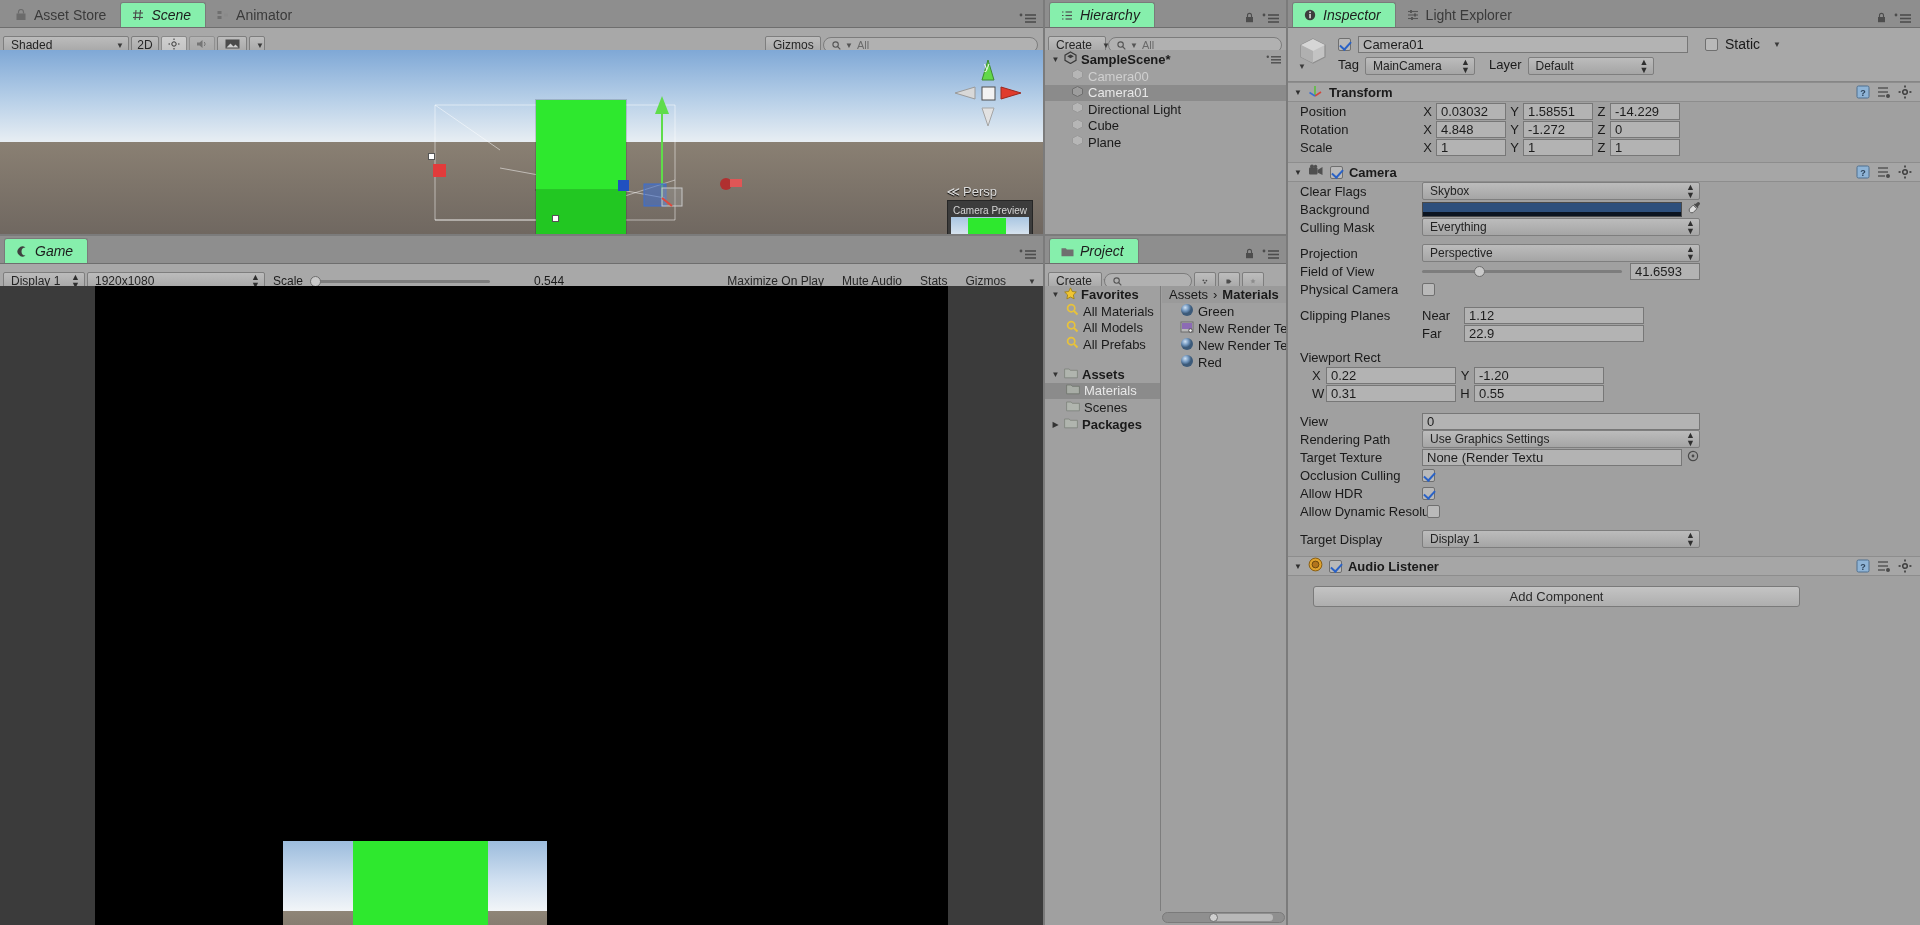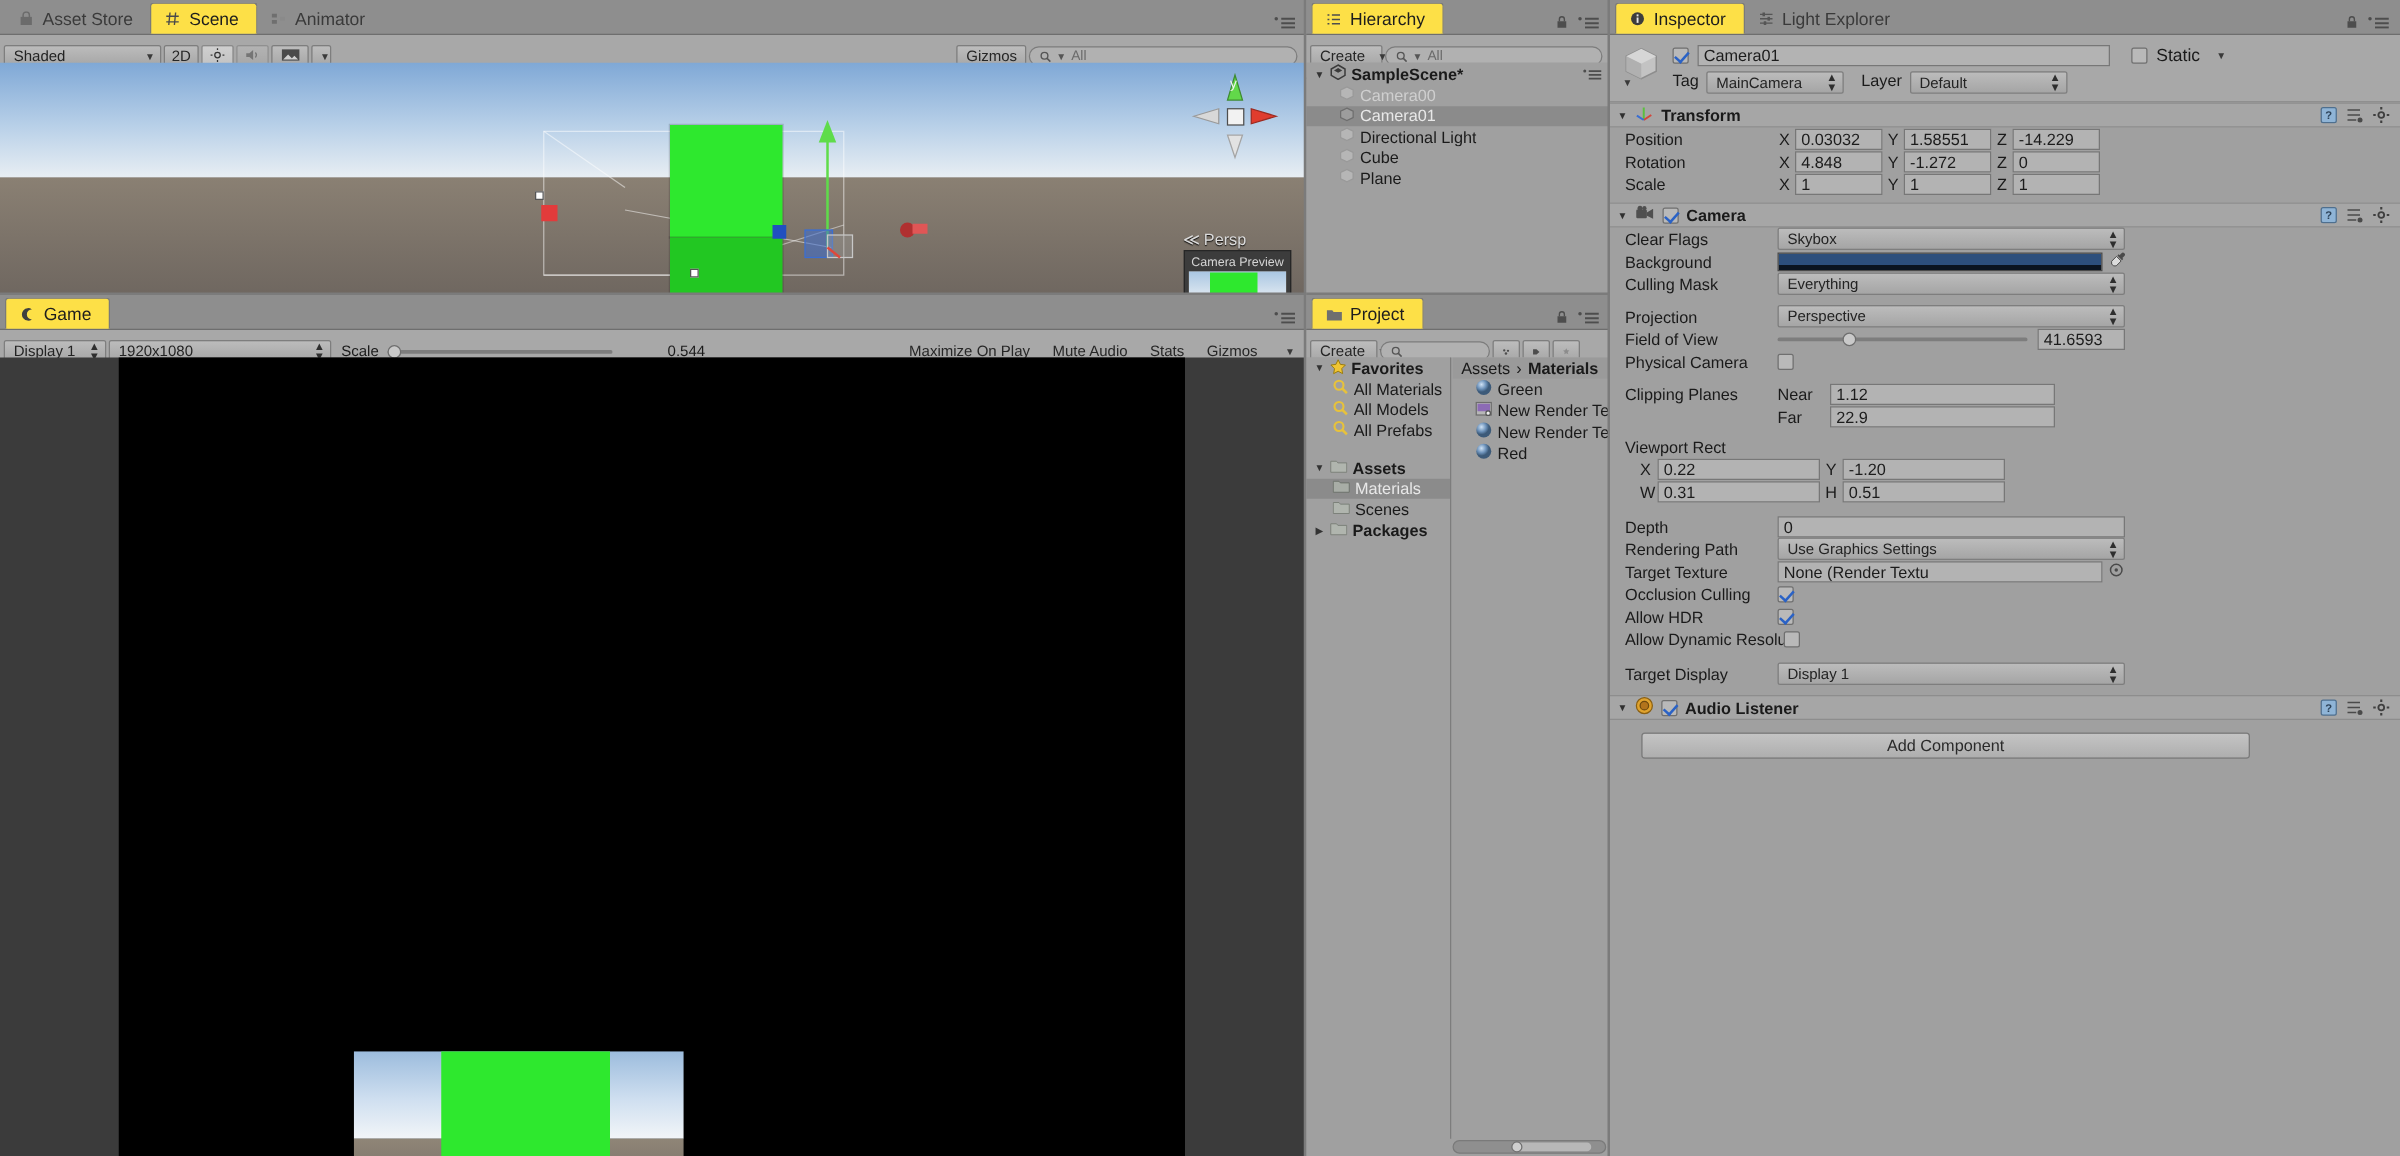--- a/index.html
+++ b/index.html
@@ -21,23 +21,24 @@
     border-bottom: 1px solid #6e6e6e;
     display: flex; align-items: flex-end; position: relative;
   }
   .tab {
     height: 25px; padding: 0 14px 0 10px;
     display: flex; align-items: center; gap: 6px;
     font-size: 14px; color: #3a3a3a;
     background: transparent; border-radius: 3px 3px 0 0;
   }
   .tab.active {
-    background: #fde047;
+    background: #86efac;
     border: 1px solid #7a7a7a; border-bottom: none;
     color: #1d1d1d;
+    font-style: italic;
   }
   .tab .ico { display:inline-flex; width:14px; height:14px; align-items:center; justify-content:center;}
   .tabbar-right { margin-left:auto; display:flex; align-items:center; gap:7px; padding:0 8px 4px 0; }
 
   .toolbar {
     height: 22px; background: #a8a8a8;
     border-bottom: 1px solid #787878;
     display: flex; align-items: center; gap: 2px; padding: 17px 3px;
     font-size: 13px;
   }
@@ -993,28 +994,28 @@
             <span>-1.20</span>
           </div>
       </div>
       <div class="prop" style="padding-left:24px;">
         <span style="width:14px;">W</span>
         <div class="txtfield" style="width:130px;">
             <span>0.31</span>
           </div>
         <span style="width:18px;text-align:center;">H</span>
         <div class="txtfield" style="width:130px;">
-            <span>0.51</span>
+            <span>0.55</span>
           </div>
       </div>
 
       <div style="height:10px"></div>
 
       <div class="prop">
-        <span class="pname">Depth</span>
+        <span class="pname">View</span>
         <div class="txtfield" style="width:278px;">
             <span>0</span>
           </div>
       </div>
       <div class="prop">
         <span class="pname">Rendering Path</span>
         <div class="dd" style="width:278px;">
           <span>Use Graphics Settings</span>
           <span class="updown">▲<br>▼</span>
         </div>

